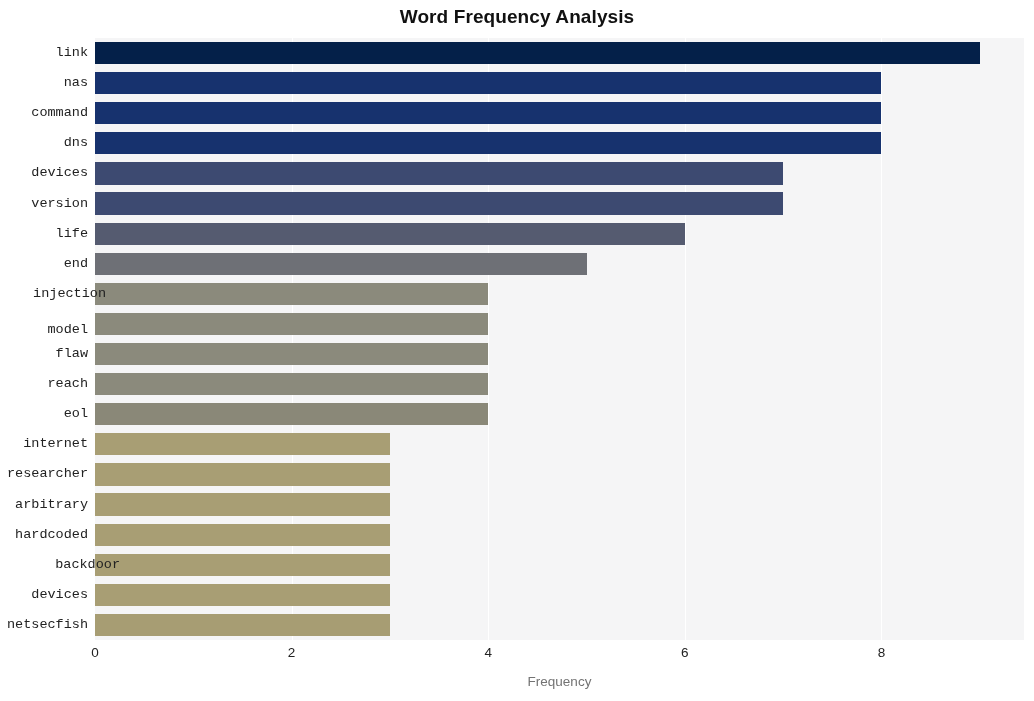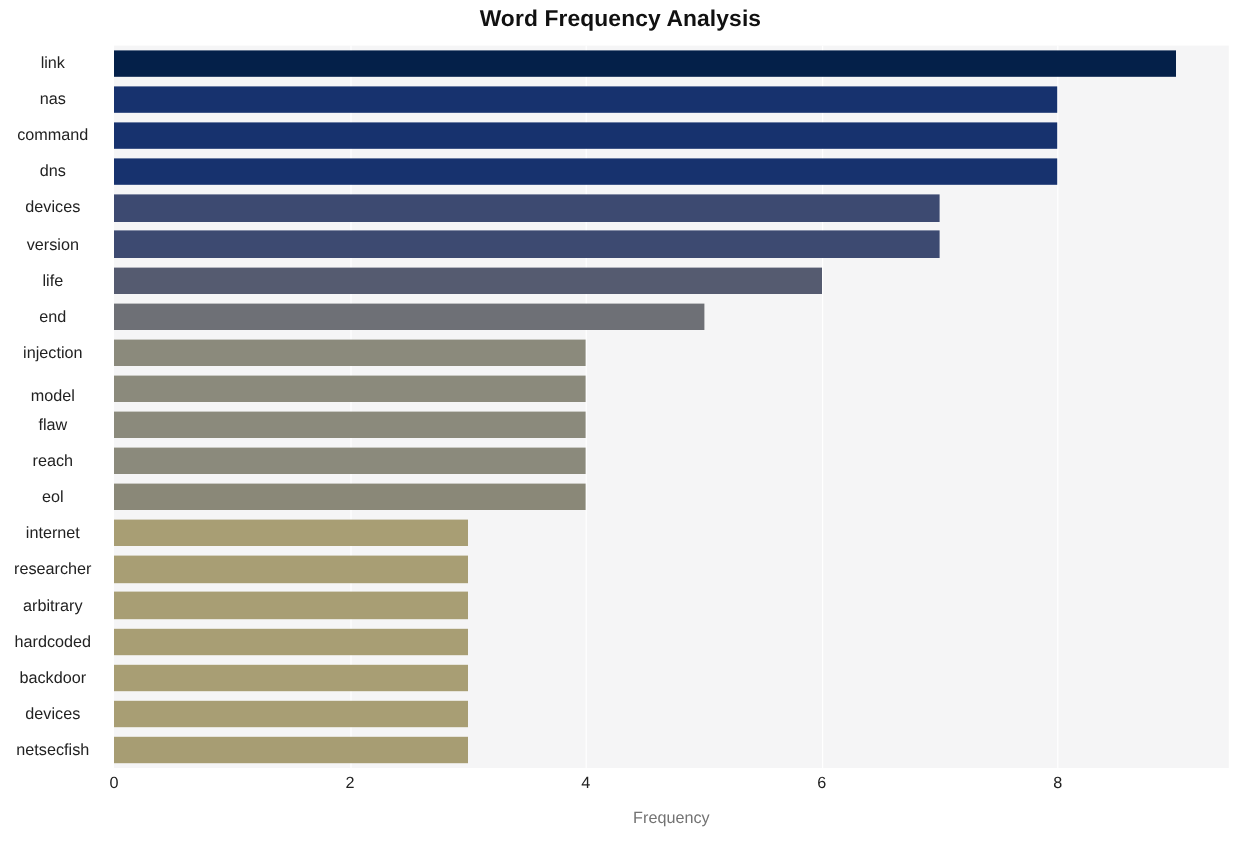--- a/index.html
+++ b/index.html
@@ -60,25 +60,26 @@
   }
   .bar {
     position: absolute;
     left: 0;
     top: 0;
     height: 100%;
   }
   .y-tick-label {
     position: absolute;
     right: 1039px;
-    text-align: center;
+    text-align: right;
     font-size: 13.5px;
     color: #222222;
     white-space: nowrap;
     line-height: 1;
+    font-family: Liberation Mono, monospace;
   }
   #y-labels {
     position: absolute;
     left: 0;
     top: 38px;
     width: 1034px;
     height: 602px;
   }
   #y-labels .y-tick-label {
     right: auto;
@@ -190,30 +191,30 @@
 
   <div id="y-labels">
       <div class="y-tick-label" style="top: 8.05px;">link</div>
       <div class="y-tick-label" style="top: 38px;">nas</div>
       <div class="y-tick-label" style="top: 68.25px;">command</div>
       <div class="y-tick-label" style="top: 98.35px;">dns</div>
       <div class="y-tick-label" style="top: 128.45px;">devices</div>
       <div class="y-tick-label" style="top: 158.55px;">version</div>
       <div class="y-tick-label" style="top: 188.65px;">life</div>
       <div class="y-tick-label" style="top: 218.75px;">end</div>
-      <div class="y-tick-label" style="top: 248.85px;">injection</div>
+      <div class="y-tick-label" style="top: 248.85px; padding-left: 18px;">injection</div>
       <div class="y-tick-label" style="top: 285px;">model</div>
       <div class="y-tick-label" style="top: 309.05px;">flaw</div>
       <div class="y-tick-label" style="top: 339.15px;">reach</div>
       <div class="y-tick-label" style="top: 369.25px;">eol</div>
       <div class="y-tick-label" style="top: 399.35px;">internet</div>
       <div class="y-tick-label" style="top: 429.45px;">researcher</div>
       <div class="y-tick-label" style="top: 459.55px;">arbitrary</div>
       <div class="y-tick-label" style="top: 489.65px;">hardcoded</div>
-      <div class="y-tick-label" style="top: 519.75px;">backdoor</div>
+      <div class="y-tick-label" style="top: 519.75px; padding-left: 32px;">backdoor</div>
       <div class="y-tick-label" style="top: 549.85px;">devices</div>
       <div class="y-tick-label" style="top: 579.95px;">netsecfish</div>
     </div>
   <div id="x-labels">
       <div class="x-tick-label" style="left: 95px;">0</div>
       <div class="x-tick-label" style="left: 291.614px;">2</div>
       <div class="x-tick-label" style="left: 488.228px;">4</div>
       <div class="x-tick-label" style="left: 684.841px;">6</div>
       <div class="x-tick-label" style="left: 881.455px;">8</div>
     </div>

